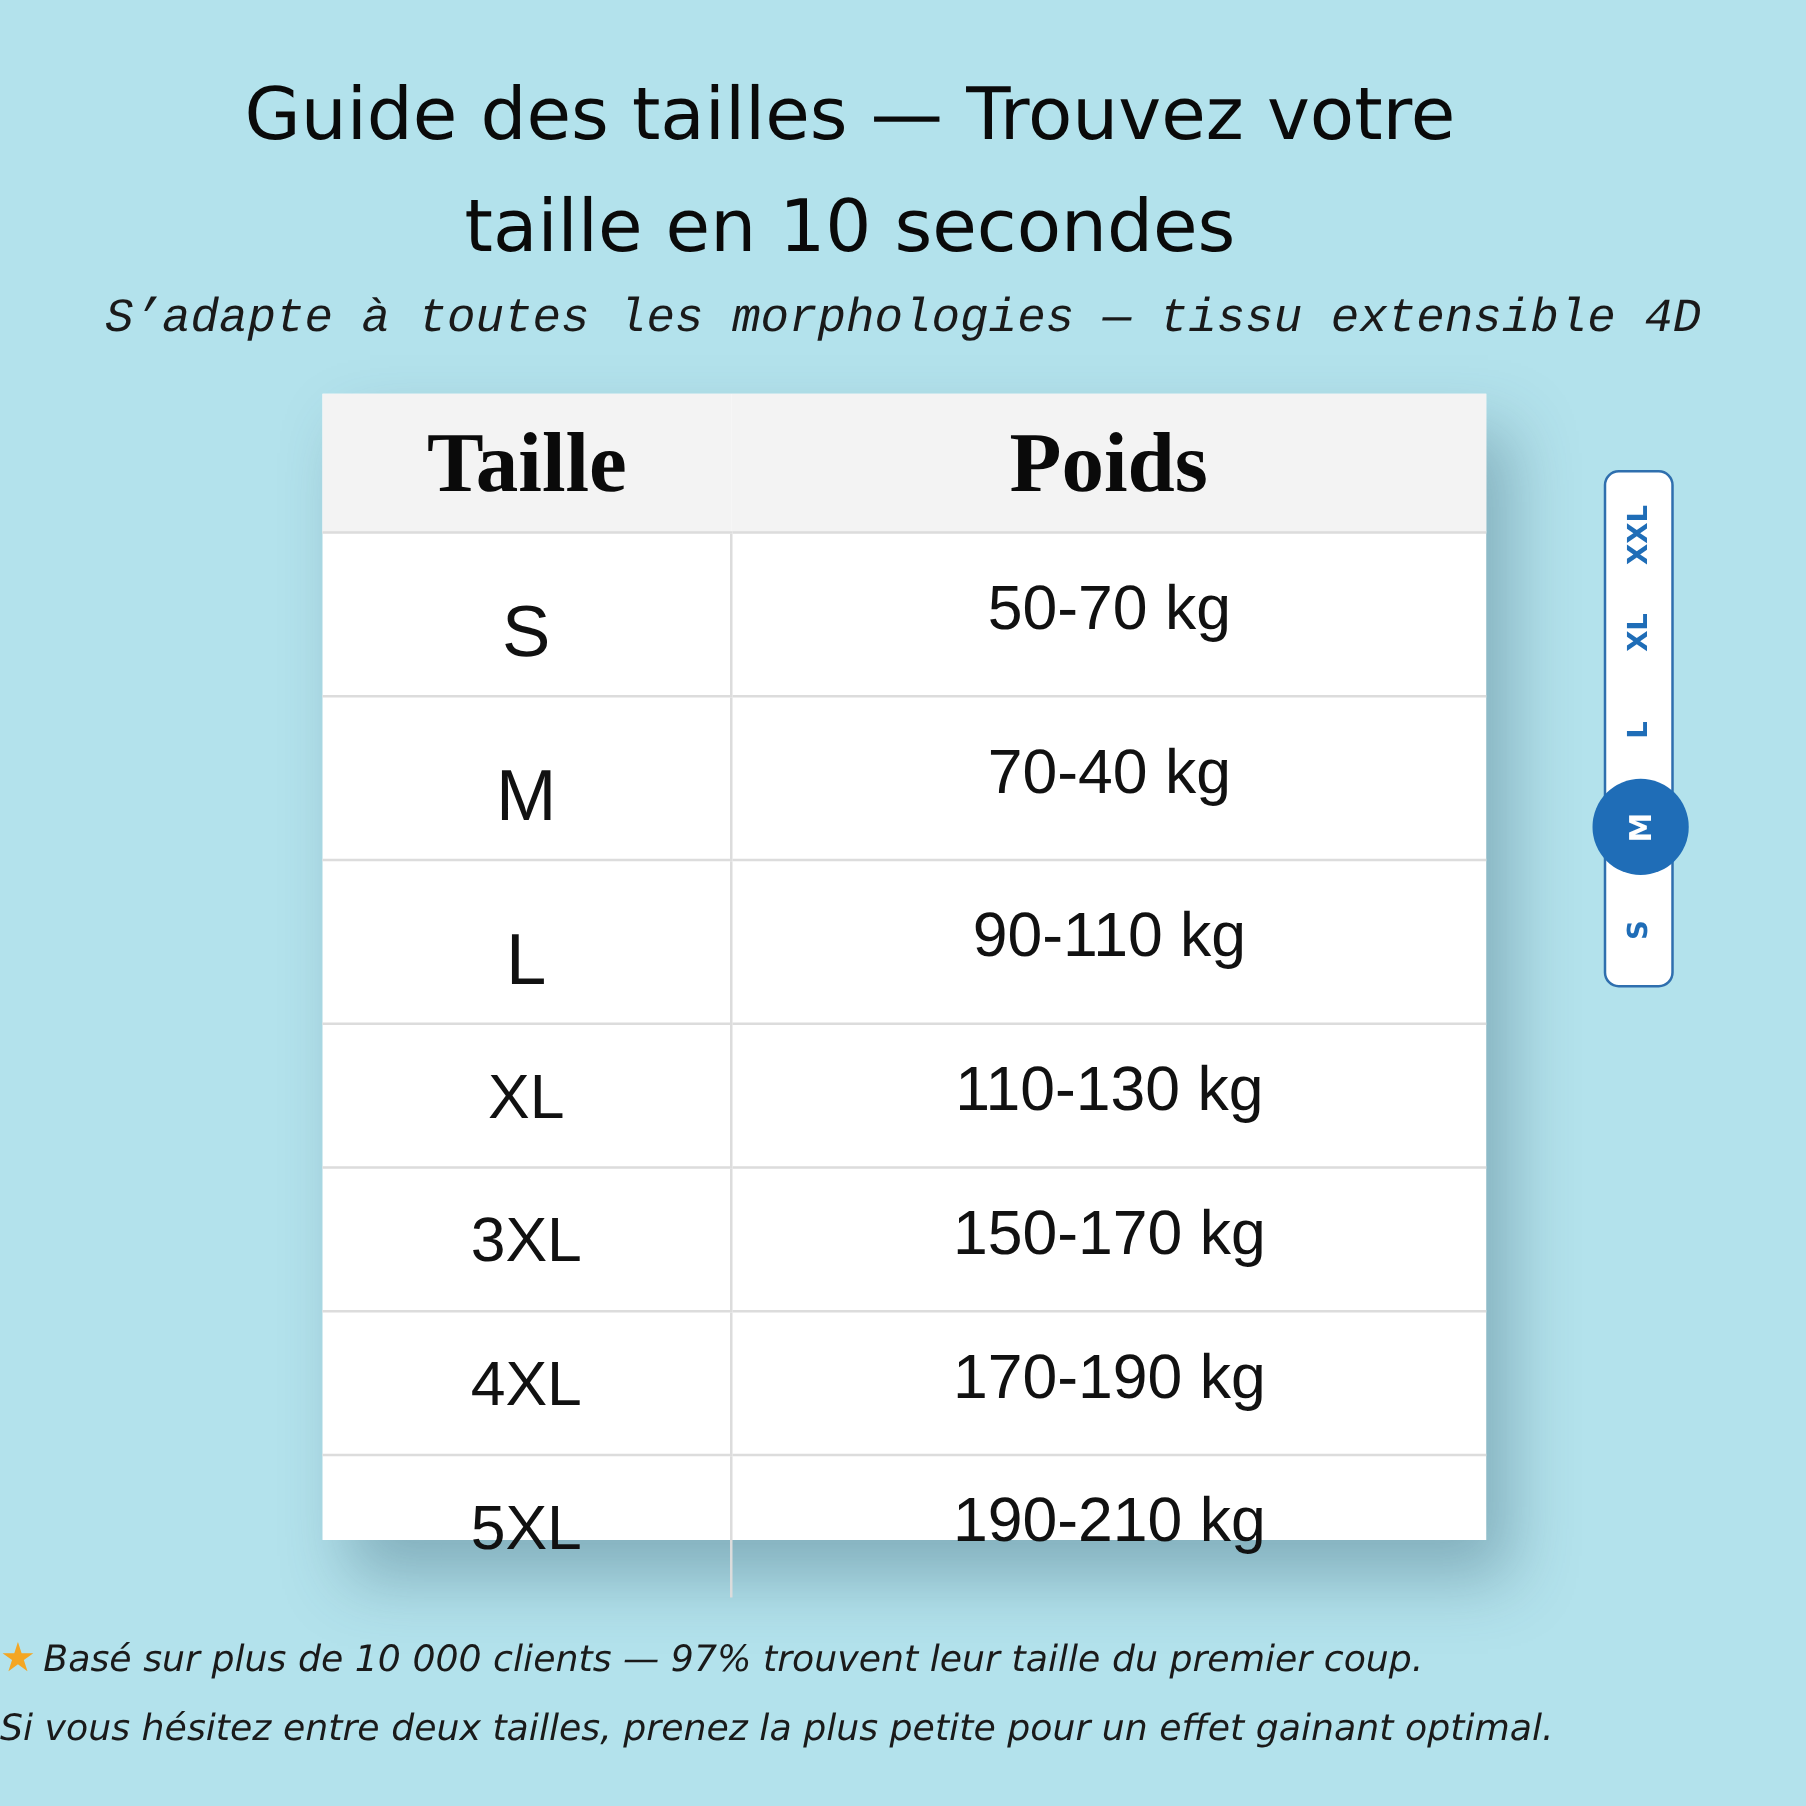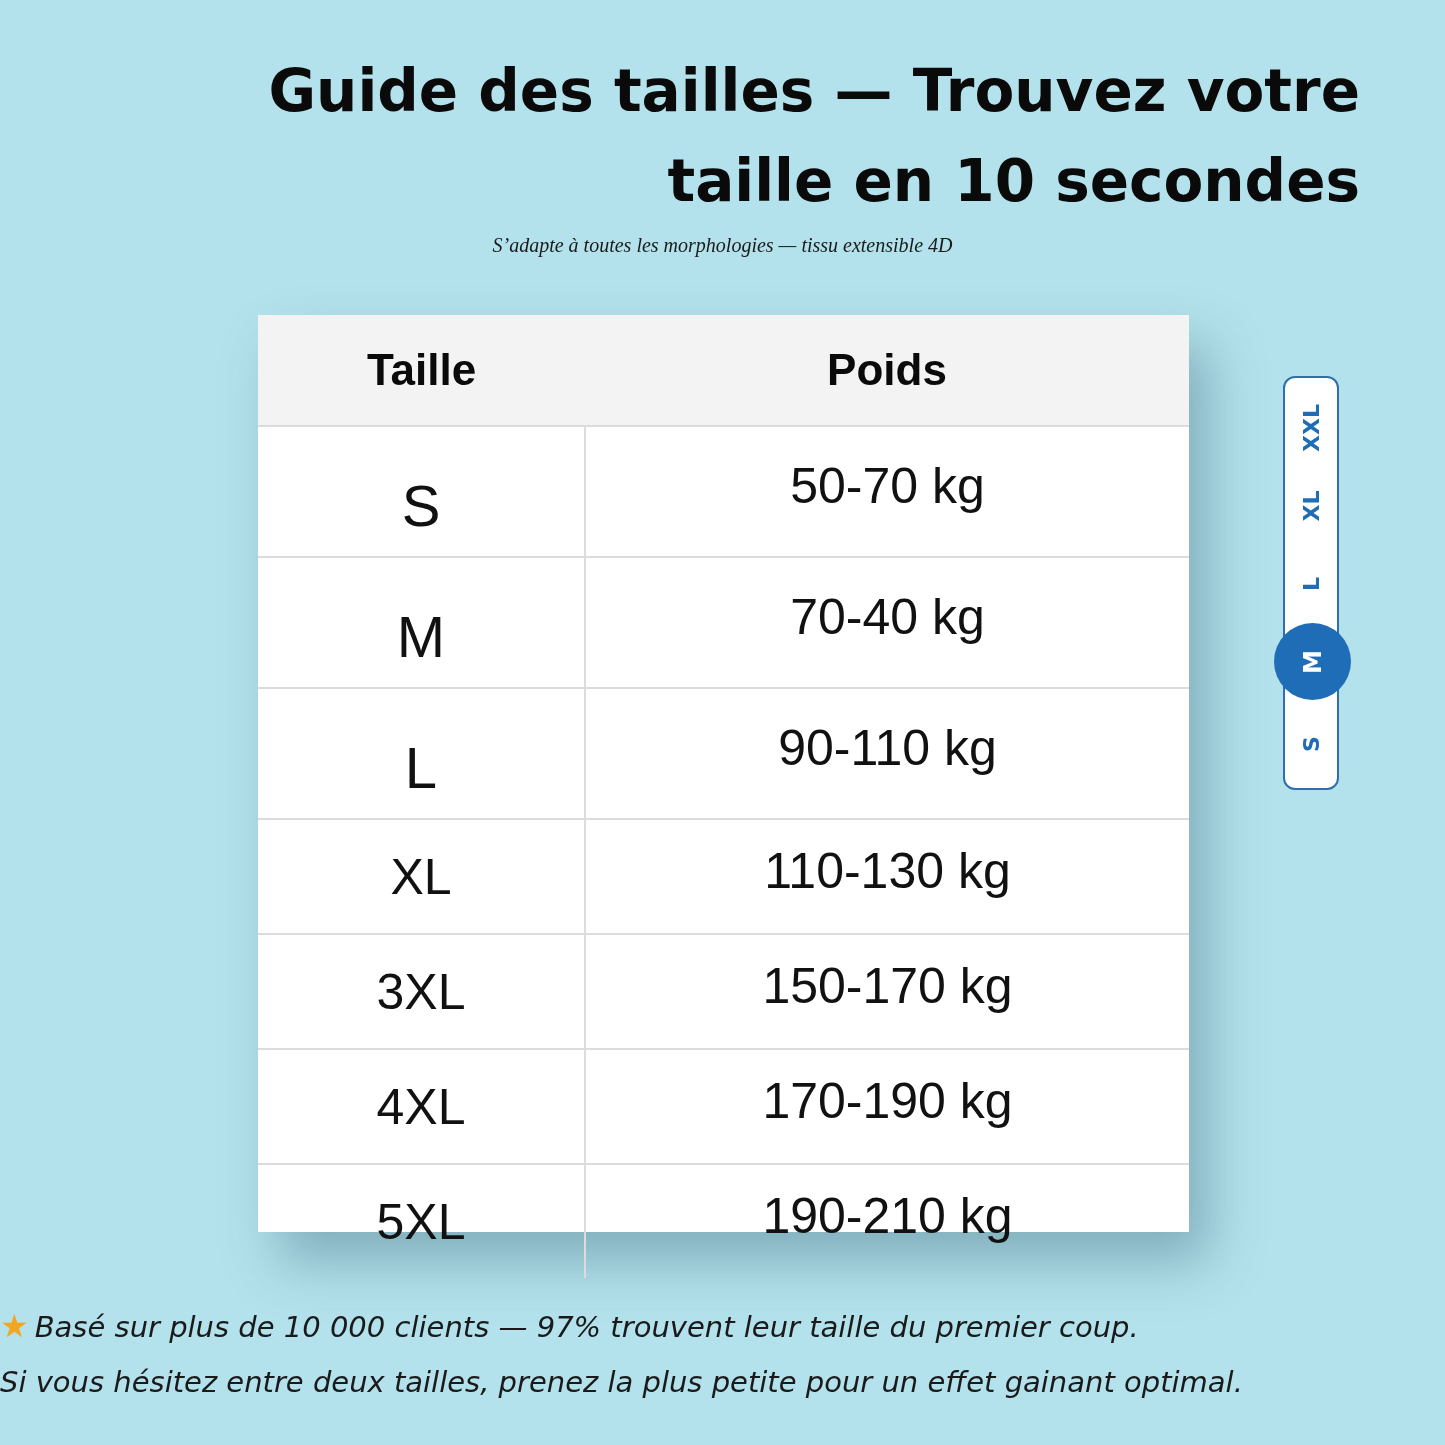--- a/index.html
+++ b/index.html
@@ -4,38 +4,38 @@
 <style>
   html, body { margin:0; padding:0; }
   body {
     width:1445px; height:1445px; overflow:hidden;
     background:#b3e2ec;
     position:relative;
     font-family:"Liberation Sans", sans-serif;
   }
   .title {
     position:absolute; left:0; top:46px; width:1360px;
-    text-align:right; font-family:"DejaVu Sans", sans-serif;
-    font-weight:bold; font-size:58px; line-height:90px; color:#0a0a0a;
+    text-align:center; font-family:"DejaVu Sans", sans-serif;
+    font-weight:normal; font-size:58px; line-height:90px; color:#0a0a0a;
     letter-spacing:0px;
   }
   .subtitle {
     position:absolute; left:0; top:234px; width:1445px;
-    text-align:center; font-family:Liberation Serif, serif;
-    font-style:italic; font-size:20px; color:#1a1a1a;
+    text-align:center; font-family:Liberation Mono, monospace;
+    font-style:italic; font-size:38px; color:#1a1a1a;
   }
   .table-wrap {
     position:absolute; left:258px; top:315px; width:931px; height:917px;
     background:#fff;
     box-shadow: 20px 30px 50px rgba(40,80,100,0.35);
   }
   table { border-collapse:collapse; width:100%; height:100%; table-layout:fixed; }
   th {
-    background:#f3f3f3; height:108px; font-family:Liberation Sans, sans-serif;
-    font-weight:bold; font-size:44px; color:#0a0a0a; border-bottom:2px solid #dcdcdc;
+    background:#f3f3f3; height:108px; font-family:Liberation Serif, serif;
+    font-weight:bold; font-size:68px; color:#0a0a0a; border-bottom:2px solid #dcdcdc;
   }
   td {
     height:100px; border-top:2px solid #dcdcdc; text-align:center;
     font-family:"Liberation Sans", sans-serif; font-size:50px; color:#111;
   }
   td.size { border-right:2px solid #dcdcdc; width:325px; }
   td.size.big { font-size:58px; padding-top:28px; }
   td.weight { vertical-align:middle; }
   td.weight.up { padding-bottom:12px;text-align:center; }
   .slider {

